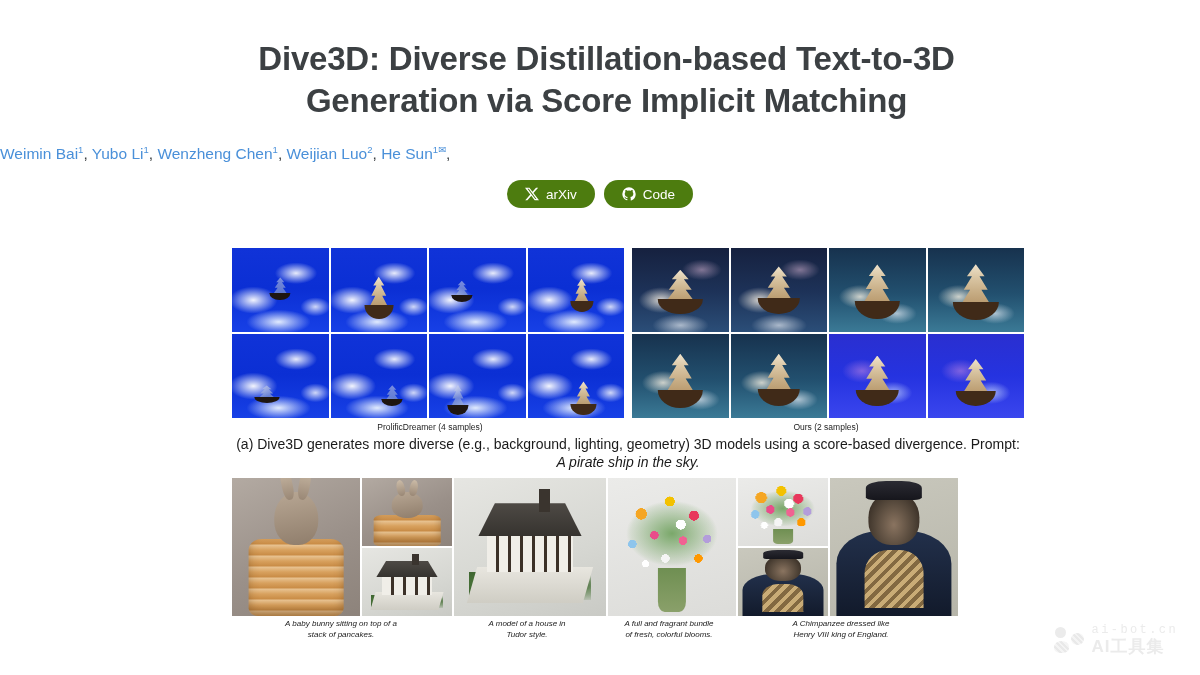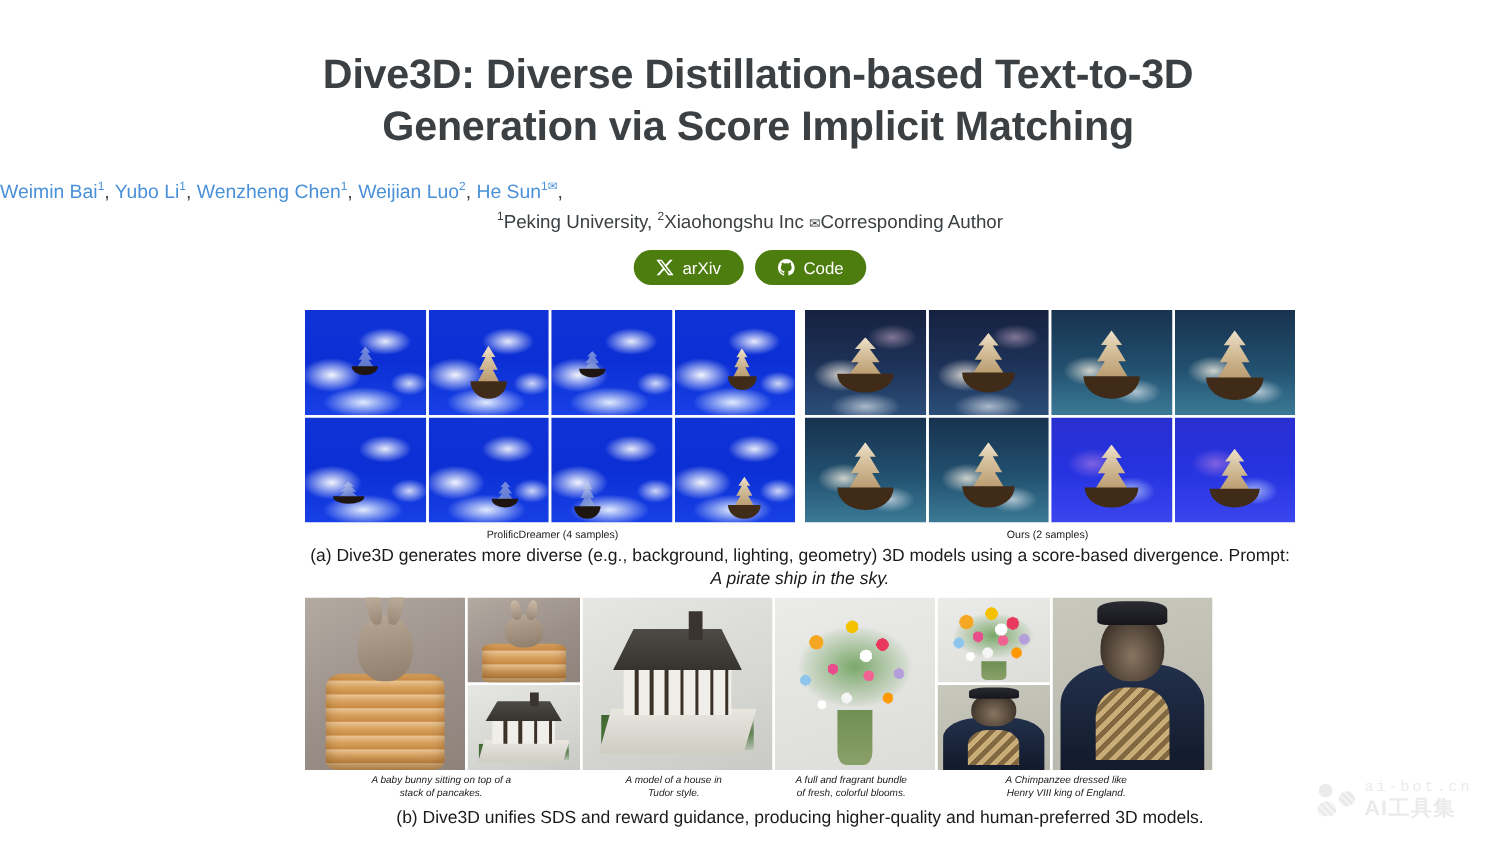--- a/index.html
+++ b/index.html
@@ -71,21 +71,21 @@
     font-family: "Liberation Sans", sans-serif;
     cursor: pointer;
     line-height: 1;
   }
   .btn .ico { display: inline-flex; width: 14px; height: 14px; }
   .btn .ico svg { width: 14px; height: 14px; fill: #ffffff; }
 
   
   .figure {
     position: absolute;
-    left: 244px;
+    left: 232px;
     top: 248px;
     width: 792px;
   }
 
   .panel-a { display: flex; gap: 8px; }
   .grid4 {
     display: grid;
     grid-template-columns: repeat(4, 1fr);
     grid-template-rows: repeat(2, 84px);
     gap: 2px;
@@ -352,23 +352,20 @@
 
   <h1 class="title">
     <span class="line">Dive3D: Diverse Distillation-based Text-to-3D</span>
     <span class="line">Generation via Score Implicit Matching</span>
   </h1>
 
   <div class="authors">
     <a class="author" href="#"><span>Weimin Bai</span><sup>1</sup></a><span>, </span><a class="author" href="#"><span>Yubo Li</span><sup>1</sup></a><span>, </span><a class="author" href="#"><span>Wenzheng Chen</span><sup>1</sup></a><span>, </span><a class="author" href="#"><span>Weijian Luo</span><sup>2</sup></a><span>, </span><a class="author" href="#"><span>He Sun</span><sup>1✉</sup></a><span>,</span>
   </div>
 
-  <div class="affil">
-    <sup>1</sup><span>Peking University, </span><sup>2</sup><span>Xiaohongshu Inc </span><span class="env">✉</span><span>Corresponding Author</span>
-  </div>
 
   <div class="buttons">
     <button class="btn">
       <span class="ico">
         <svg viewBox="0 0 24 24">
             <path d="M18.9 1.2h3.7l-8.1 9.2 9.5 12.4h-7.4l-5.8-7.6-6.7 7.6H.4l8.6-9.8L0 1.2h7.6l5.2 6.9 6.1-6.9zm-1.3 19.4h2L6.5 3.2H4.3l13.3 17.4z"></path>
           </svg>
       </span>
       <span>arXiv</span>
     </button>
@@ -593,21 +590,20 @@
       <div style="width:130px">
         <div>A full and fragrant bundle</div>
         <div>of fresh, colorful blooms.</div>
       </div>
       <div style="width:214px">
         <div>A Chimpanzee dressed like</div>
         <div>Henry VIII king of England.</div>
       </div>
     </div>
 
-    <div class="cap">(b) Dive3D unifies SDS and reward guidance, producing higher-quality and human-preferred 3D models.</div>
   </div>
 
   <div class="watermark">
     <div class="wm-logo">
       <span class="dot d1"></span>
         <span class="dot d2"></span>
         <span class="dot d3"></span>
     </div>
     <div class="wm-text">
       <div class="wm-url">ai-bot.cn</div>

